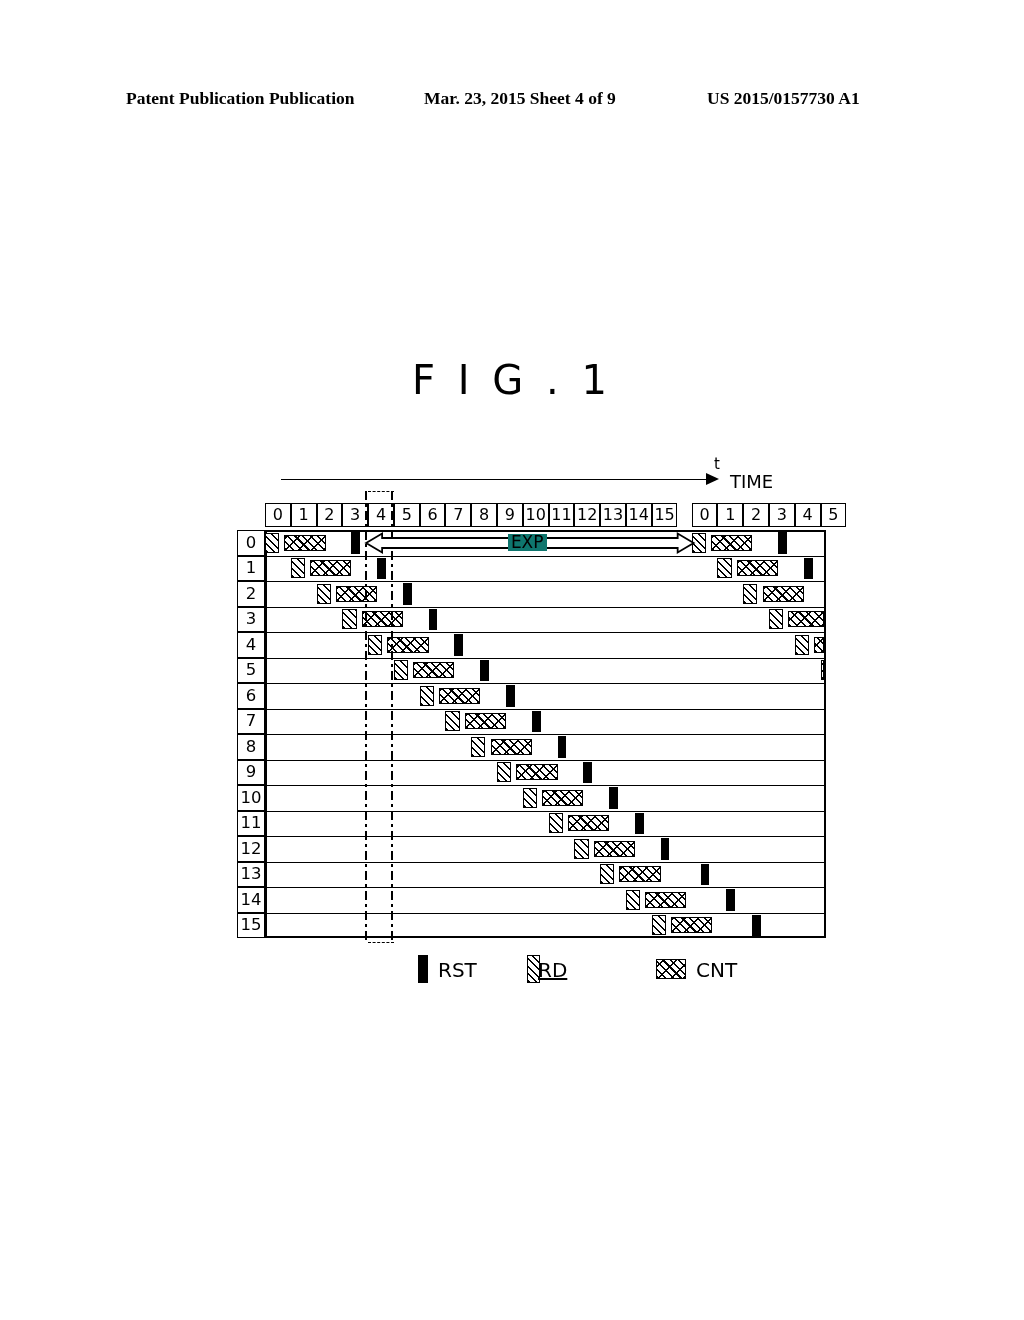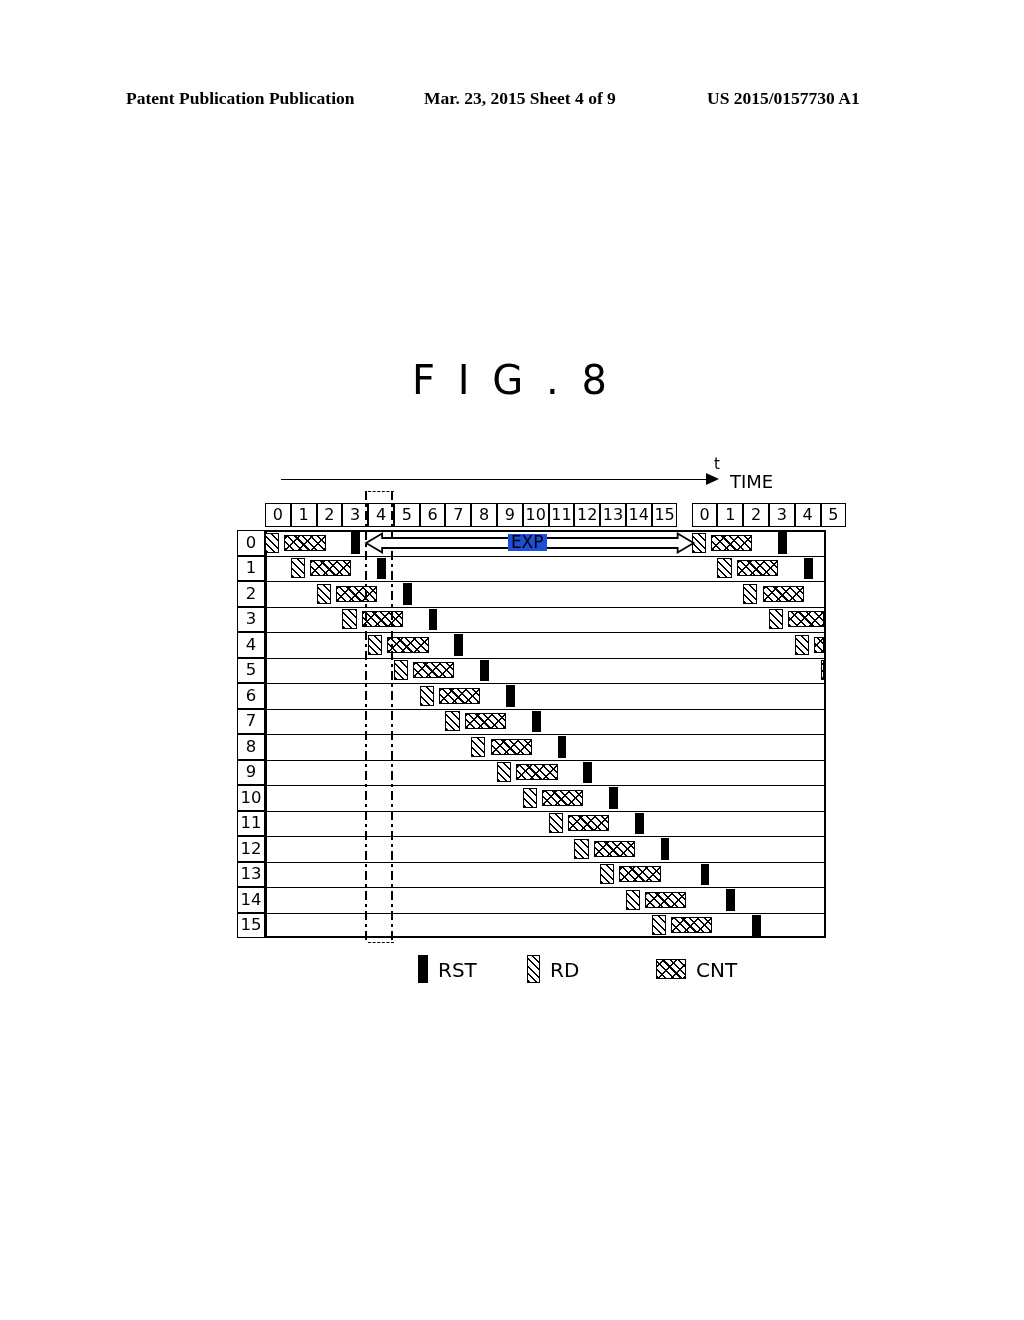--- a/index.html
+++ b/index.html
@@ -194,21 +194,21 @@
     position: absolute;
     height: 0;
     border-top: 1.8px dashed #000;
   }
 
   
   .exp-label {
     position: absolute;
     font-family: "DejaVu Sans", sans-serif;
     font-size: 17px;
-    background: #1d4ed8;
+    background: #0f766e;
     padding: 0 3px;
     line-height: 1;
   }
 
   
   .legend-swatch { position: absolute; box-sizing: border-box; }
   .legend-text {
     position: absolute;
     font-family: "DejaVu Sans", sans-serif;
     font-size: 20px;
@@ -217,21 +217,21 @@
 </style>
 </head>
 <body>
 
 <div class="patent-header">
   <span class="ph-left">Patent Publication Publication</span>
   <span class="ph-mid">Mar. 23, 2015  Sheet 4 of 9</span>
   <span class="ph-right">US 2015/0157730 A1</span>
 </div>
 
-<div class="fig-title">F I G . 8</div>
+<div class="fig-title">F I G . 1</div>
 
 <div id="diagram">
 
   <div class="time-arrow-line"></div>
   <div class="time-arrow-head"></div>
   <div class="time-t">t</div>
   <div class="time-label">TIME</div>
 
   <div class="pixel-no-label">PIXEL No.</div>
 
@@ -367,18 +367,18 @@
   <div id="layer-exp">
       <svg width="1024" height="40" style="position: absolute; left: 0px; top: 522.75px;">
         <polygon points="366.12,20 382.12,10.5 382.12,15 677.659,15 677.659,10.5 693.659,20 677.659,29.5 677.659,25 382.12,25 382.12,29.5" fill="#ffffff" stroke="#000000" stroke-width="1.8"></polygon>
       </svg>
       <div class="exp-label" style="left: 507.889px; top: 533.75px;">EXP</div>
     </div>
   <div id="layer-legend">
       <div class="legend-swatch mark-rst" style="left: 418px; top: 955px; width: 10px; height: 28px;"></div>
       <div class="legend-text" style="left: 438px; top: 960px;">RST</div>
       <div class="legend-swatch mark-rd" style="left: 527px; top: 955px; width: 13px; height: 28px;"></div>
-      <div class="legend-text" style="left: 550px; top: 960px;">RD</div>
+      <div class="legend-text" style="left: 538px; top: 960px; text-decoration: underline;">RD</div>
       <div class="legend-swatch mark-cnt" style="left: 656px; top: 959px; width: 30px; height: 20px;"></div>
       <div class="legend-text" style="left: 696px; top: 960px;">CNT</div>
     </div>
 
 </div>
 
 </body></html>

